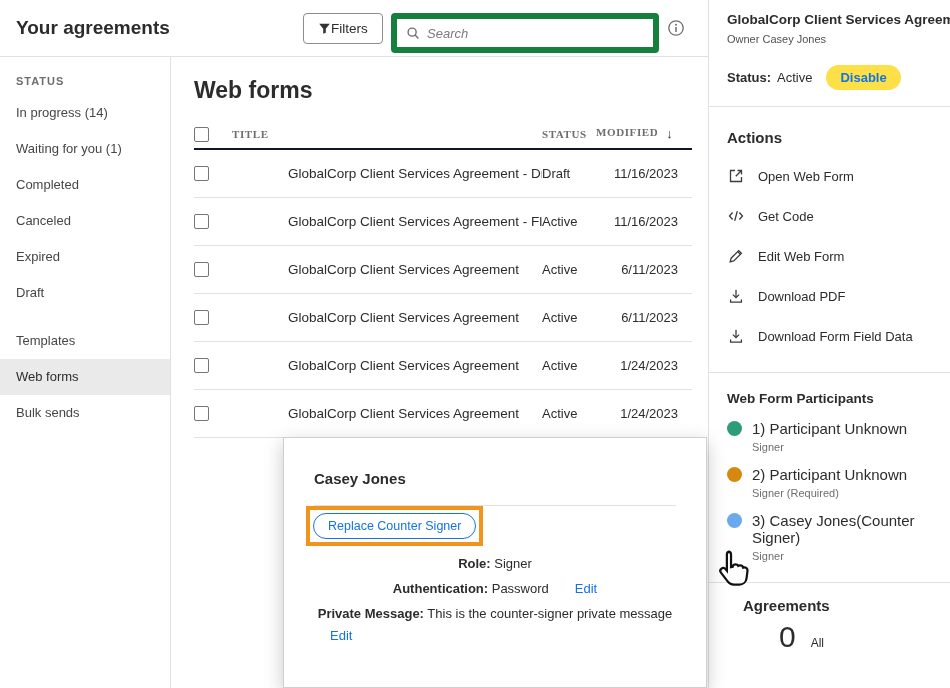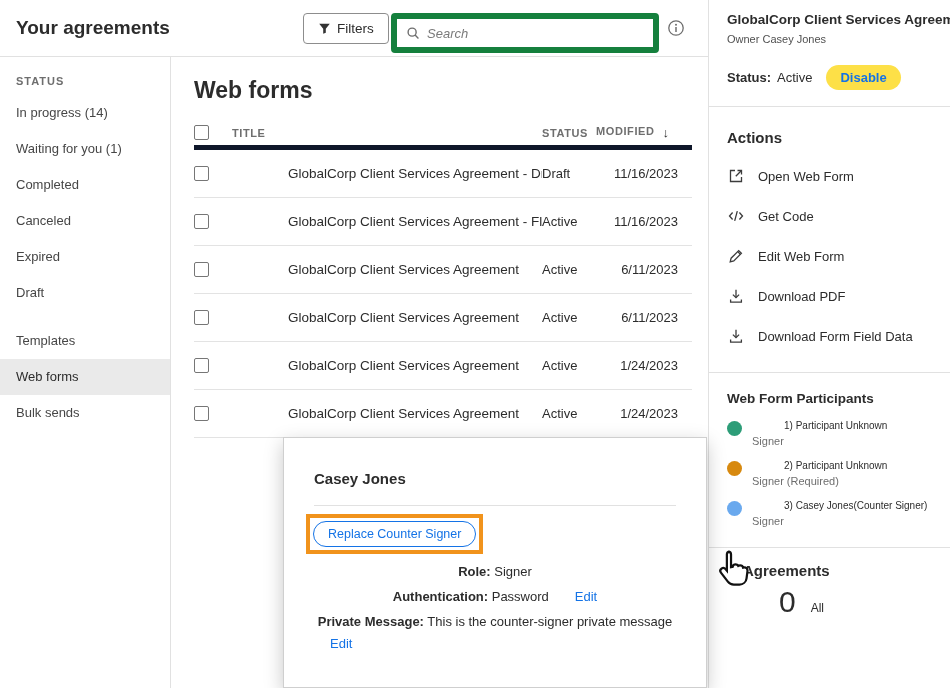--- a/index.html
+++ b/index.html
@@ -2,41 +2,41 @@
 <html><head>
 <meta charset="utf-8">
 <style>
   * { margin:0; padding:0; box-sizing:border-box; }
   body { font-family:"Liberation Sans", sans-serif; background:#fff; }
   .app { position:relative; width:950px; height:688px; background:#fff; overflow:hidden; color:#2c2c2c; }
 
   
   .header { position:absolute; left:0; top:0; width:708px; height:57px; border-bottom:1px solid #e1e1e1; background:#fff; }
   .page-title { position:absolute; left:16px; top:17px; font-size:19px; font-weight:700; color:#2c2c2c; }
-  .filters-btn { position:absolute; left:303px; top:13px; height:31px; display:flex; align-items:center; gap:6px;
+  .filters-btn { position:absolute; left:303px; top:13px; height:31px; display:flex; align-items:center; gap:0;
     padding:0 14px; border:1px solid #8d8d8d; border-radius:4px; background:#fff; font-size:13.5px; color:#2c2c2c; cursor:pointer; }
   .search-box { position:absolute; left:391px; top:13px; width:268px; height:40px; border:6px solid #15803d; border-radius:4px;
     display:flex; align-items:center; padding:0 9px; gap:7px; background:#fff; }
   .search-box input { border:none; outline:none; flex:1; font-size:13px; font-family:"Liberation Sans",sans-serif; color:#2c2c2c; }
   .search-box input::placeholder { color:#7a7a7a; font-style:italic; }
   .info-btn { position:absolute; left:667px; top:19px; width:18px; height:18px; cursor:pointer; }
 
   
   .sidebar { position:absolute; left:0; top:57px; width:171px; bottom:0; border-right:1px solid #e1e1e1; padding-top:18px; background:#fff; }
   .side-caption { margin:0 0 8px 16px; font-size:11px; font-weight:700; letter-spacing:1px; color:#6e6e6e; }
   .side-item { height:36px; line-height:36px; padding-left:16px; font-size:13px; color:#464646; cursor:pointer; white-space:nowrap; }
   .side-item.selected { background:#eaeaea; color:#2c2c2c; font-weight:500; }
   .side-gap { height:12px; }
 
   
   .main { position:absolute; left:171px; top:57px; width:537px; bottom:0; padding:0 16px 0 23px; background:#fff; }
   .main h1 { margin-top:20px; font-size:23px; font-weight:700; color:#2c2c2c; }
   .table { margin-top:16px; }
   .thead, .trow { display:grid; grid-template-columns:38px 1fr 54px 96px; align-items:center; }
-  .thead { height:30px; border-bottom:5px solid #0f172a; }
+  .thead { height:30px; border-bottom:2px solid #0f172a;font-family:Liberation Serif, serif; }
   .th { font-size:11px; font-weight:700; color:#6e6e6e; letter-spacing:.6px; }
   .th-mod { display:flex; align-items:flex-start; gap:8px; cursor:pointer; }
   .sort-arrow { font-size:13px; color:#2c2c2c; font-weight:700; }
   .trow { height:48px; border-bottom:1px solid #e3e3e3; }
   .cb { width:15px; height:15px; border:1.5px solid #767676; border-radius:2px; background:#fff; cursor:pointer; display:inline-block; }
   .cell-title { padding-left:56px; font-size:13.5px; color:#2c2c2c; cursor:pointer; white-space:nowrap; overflow:hidden; }
   .cell-status { font-size:13px; color:#2c2c2c; }
   .cell-modified { font-size:13px; color:#2c2c2c; text-align:right; padding-right:14px; }
 
   
@@ -52,33 +52,33 @@
   .d-divider { height:1px; background:#e1e1e1; margin-left:-18px; }
   .dv1 { margin-top:16px; } .dv2 { margin-top:16px; } .dv3 { margin-top:20px; }
   .d-h2 { font-size:15px; font-weight:700; margin-top:22px; color:#2c2c2c; }
   .actions-list { margin-top:10px; }
   .action-item { display:flex; align-items:center; gap:13px; height:40px; font-size:13px; color:#2c2c2c; cursor:pointer; }
   .action-item svg { flex:0 0 auto; }
   .participants-h { font-size:13.5px; font-weight:700; margin-top:18px; }
   .participants { margin-top:14px; }
   .participant { display:flex; gap:10px; margin-bottom:13px; cursor:pointer; }
   .avatar { width:15px; height:15px; border-radius:50%; margin-top:1px; flex:0 0 auto; }
-  .p-name { font-size:10px; color:#2c2c2c;margin-left:32px; }
+  .p-name { font-size:15px; color:#2c2c2c; }
   .p-role { font-size:11px; color:#6e6e6e; margin-top:4px; }
   .agreements-h { font-size:15px; font-weight:700; margin-top:14px;margin-left:16px; }
   .count-row { display:flex; align-items:flex-end; gap:15px; margin:6px 0 0 52px; }
   .count-num { font-size:30px; color:#2c2c2c; }
   .count-all { font-size:12px; color:#2c2c2c; padding-bottom:4px; cursor:pointer; }
 
   
   .popup { position:absolute; left:283px; top:437px; width:424px; height:251px; background:#fff;
     border:1px solid #cfcfcf; box-shadow:0 6px 18px rgba(0,0,0,.22); z-index:5; padding:0 30px; }
   .popup-name { margin-top:32px; font-size:15px; font-weight:600; color:#2c2c2c; }
   .popup-divider { height:1px; background:#e1e1e1; margin-top:18px; }
-  .annotation { display:inline-block; border:4px solid #22c55e; padding:3px; margin-top:8px; margin-left:-8px; }
+  .annotation { display:inline-block; border:4px solid #22c55e; padding:3px; margin-top:0; margin-left:-8px; }
   .replace-btn { border:1.6px solid #1473e6; color:#1473e6; background:#fff; border-radius:14px;
     padding:5px 14px; font-size:12.5px; font-family:"Liberation Sans",sans-serif; cursor:pointer; }
   .popup-row { margin-top:10px; font-size:13px; color:#2c2c2c;text-align:center; }
   .popup-row b { font-weight:700; }
   .link { color:#1473e6; cursor:pointer; text-decoration:none; }
   .auth-edit { margin-left:26px; }
   .edit2 { margin-top:7px; margin-left:16px; font-size:13px; }
 
   
   .hand-cursor { position:absolute; left:714px; top:549px; z-index:20; pointer-events:none; }

